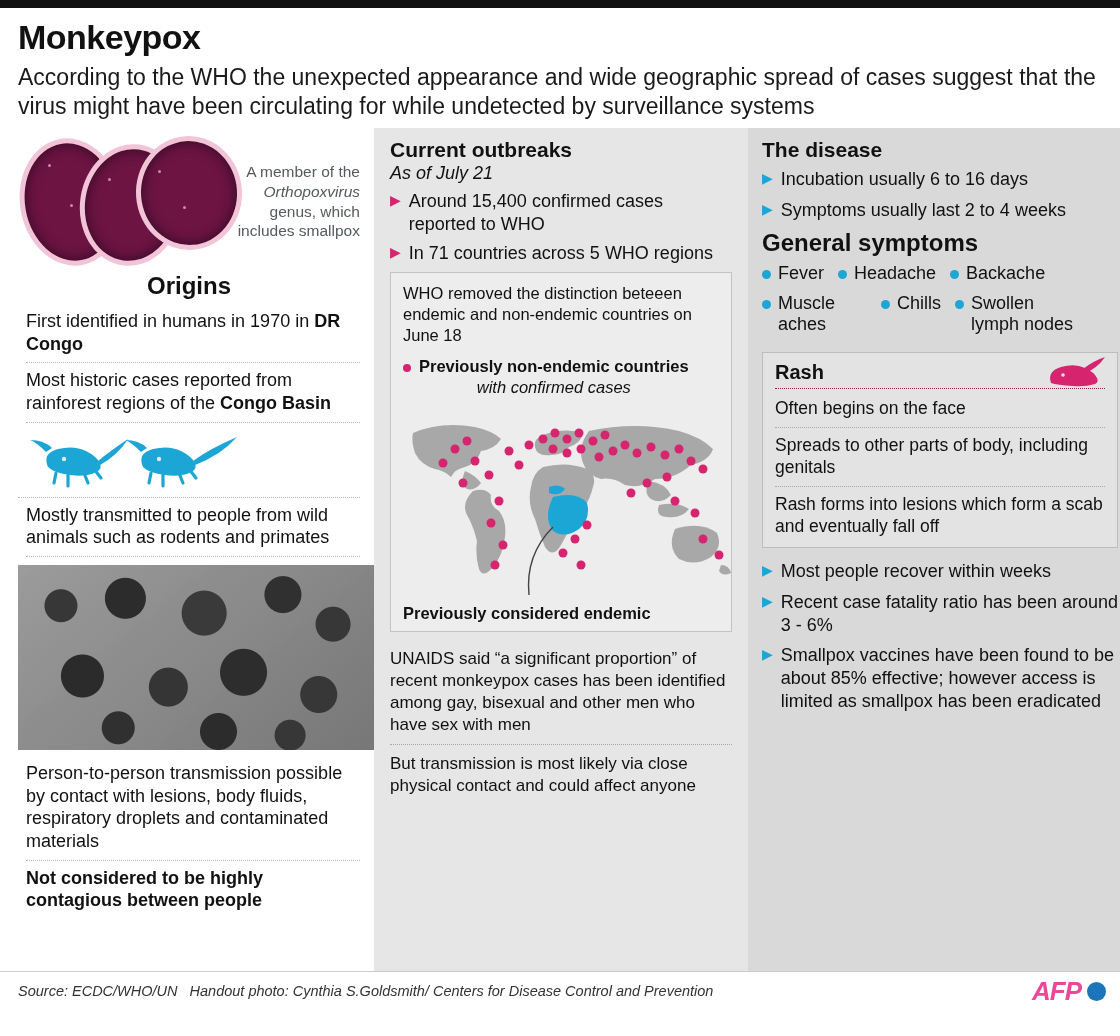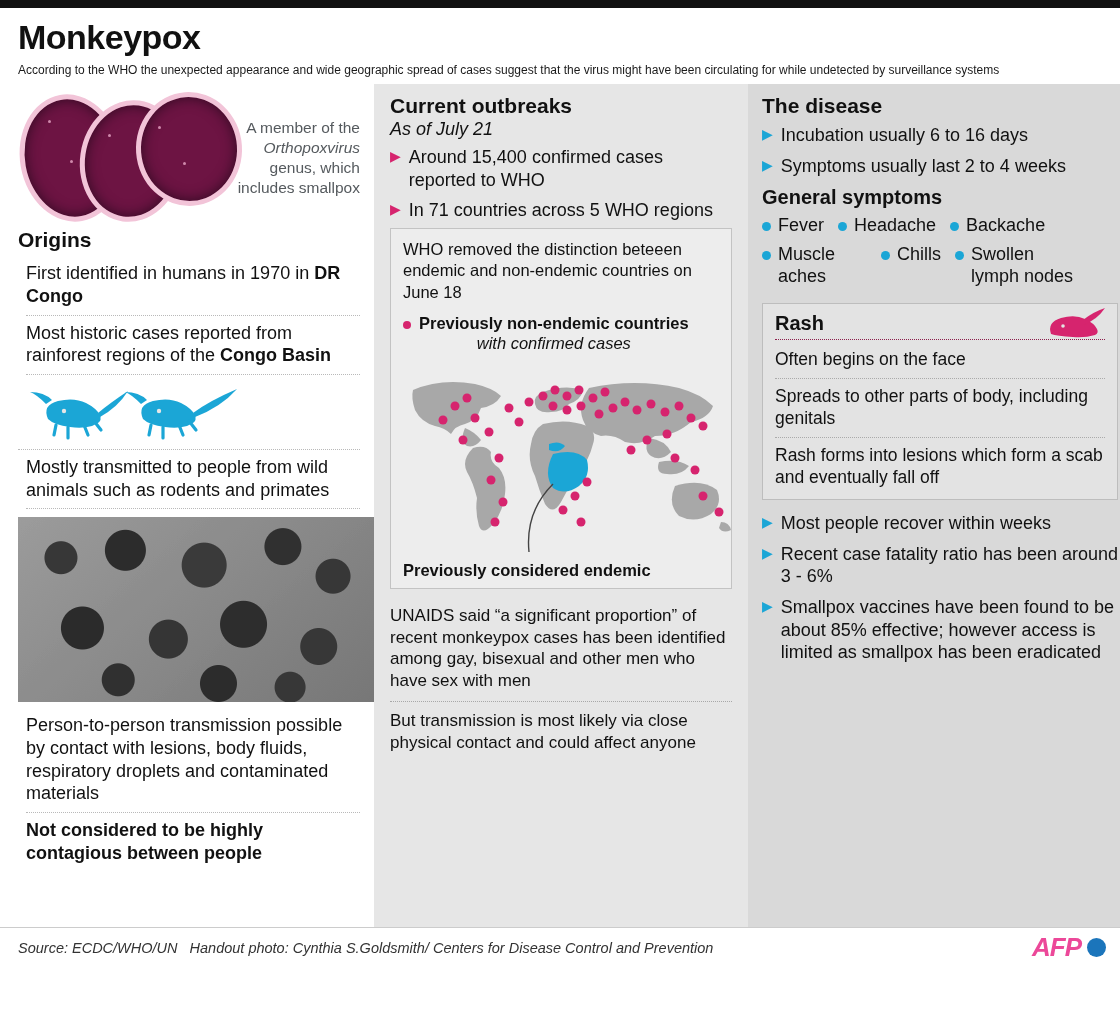--- a/index.html
+++ b/index.html
@@ -31,21 +31,21 @@
     padding: 10px 18px 6px 18px;
   }
   .title {
     font-size: 34px;
     font-weight: bold;
     letter-spacing: -0.5px;
     margin: 0 0 6px 0;
     color: #111111;
   }
   .standfirst {
-    font-size: 12px;
+    font-size: 23px;
     line-height: 1.28;
     color: #1a1a1a;
     max-width: 1085px;
   }
   .columns {
     display: flex;
     width: 1120px;
     height: 843px;
     box-sizing: border-box;
     padding: 0;
@@ -105,24 +105,25 @@
     line-height: 1.28;
     color: #555a5e;
     text-align: right;
     padding-top: 28px;
     width: 150px;
   }
   .virus-caption em { font-style: italic; }
 
   
   .sec-head {
-    font-size: 21px;
+    font-size: 24px;
     font-weight: bold;
     margin: 8px 0 4px 0;
     color: #111111;
+    text-align: center;
   }
   .para {
     font-size: 18px;
     line-height: 1.26;
     padding: 6px 0 7px 0;
     border-bottom: 1px dotted #b9b9b9;
     margin-left: 8px;
   }
   .para.last { border-bottom: none; }
   .para b { font-weight: bold; }
@@ -249,21 +250,21 @@
     line-height: 1.26;
     margin-bottom: 8px;
   }
   .arrow-blue {
     color: #1ba6d6;
     font-size: 14px;
     line-height: 1.55;
     flex: none;
   }
   .sym-head {
-    font-size: 20px;
+    font-size: 24px;
     font-weight: bold;
     margin: 8px 0 6px 0;
   }
   .symptoms {
     display: flex;
     flex-wrap: wrap;
     gap: 2px 14px;
     font-size: 18px;
   }
   .sym {

